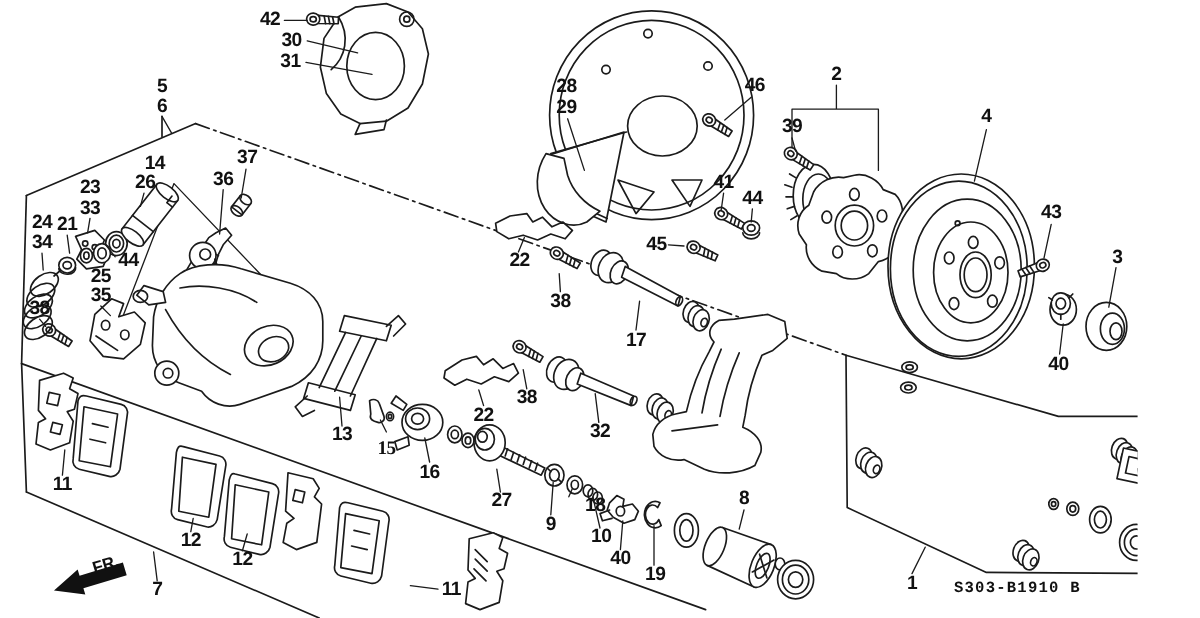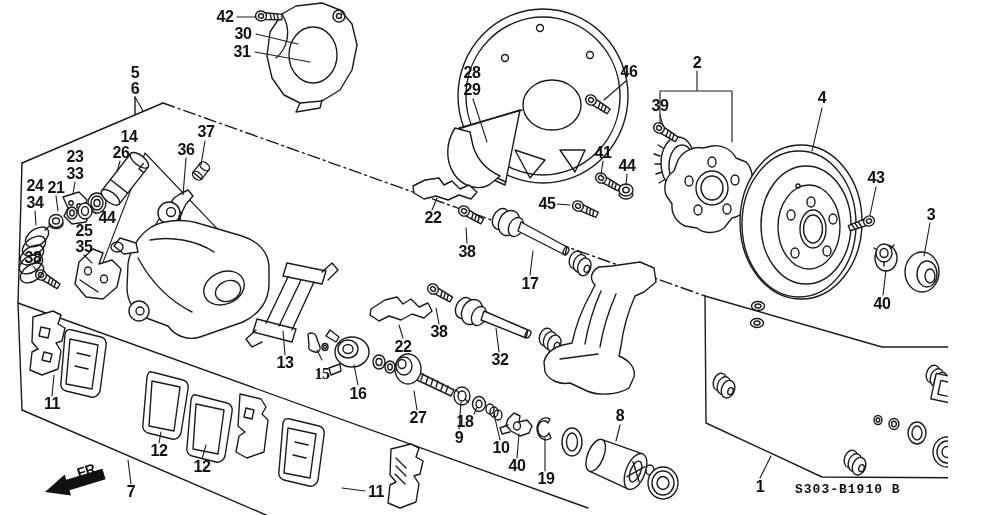--- a/index.html
+++ b/index.html
@@ -400,21 +400,21 @@
       <div class="plabel" style="left: 530px; top: 284px;">17</div>
       <div class="plabel" style="left: 882px; top: 304px;">40</div>
       <div class="plabel" style="left: 439px; top: 332px;">38</div>
       <div class="plabel" style="left: 403px; top: 347px;">22</div>
       <div class="plabel" style="left: 500px; top: 360px;">32</div>
       <div class="plabel" style="left: 285px; top: 363px;">13</div>
       <div class="plabel" style="left: 322px; top: 374px; font-family: Liberation Serif, serif;">15</div>
       <div class="plabel" style="left: 358px; top: 394px;">16</div>
       <div class="plabel" style="left: 52px; top: 404px;">11</div>
       <div class="plabel" style="left: 418px; top: 418px;">27</div>
-      <div class="plabel" style="left: 465px; top: 422px;">18</div>
+      <div class="plabel" style="left: 496px; top: 422px;">18</div>
       <div class="plabel" style="left: 459px; top: 438px;">9</div>
       <div class="plabel" style="left: 501px; top: 448px;">10</div>
       <div class="plabel" style="left: 620px; top: 416px;">8</div>
       <div class="plabel" style="left: 159px; top: 451px;">12</div>
       <div class="plabel" style="left: 517px; top: 466px;">40</div>
       <div class="plabel" style="left: 202px; top: 467px;">12</div>
       <div class="plabel" style="left: 546px; top: 479px;">19</div>
       <div class="plabel" style="left: 376px; top: 492px;">11</div>
       <div class="plabel" style="left: 131px; top: 492px;">7</div>
       <div class="plabel" style="left: 760px; top: 487px;">1</div>

